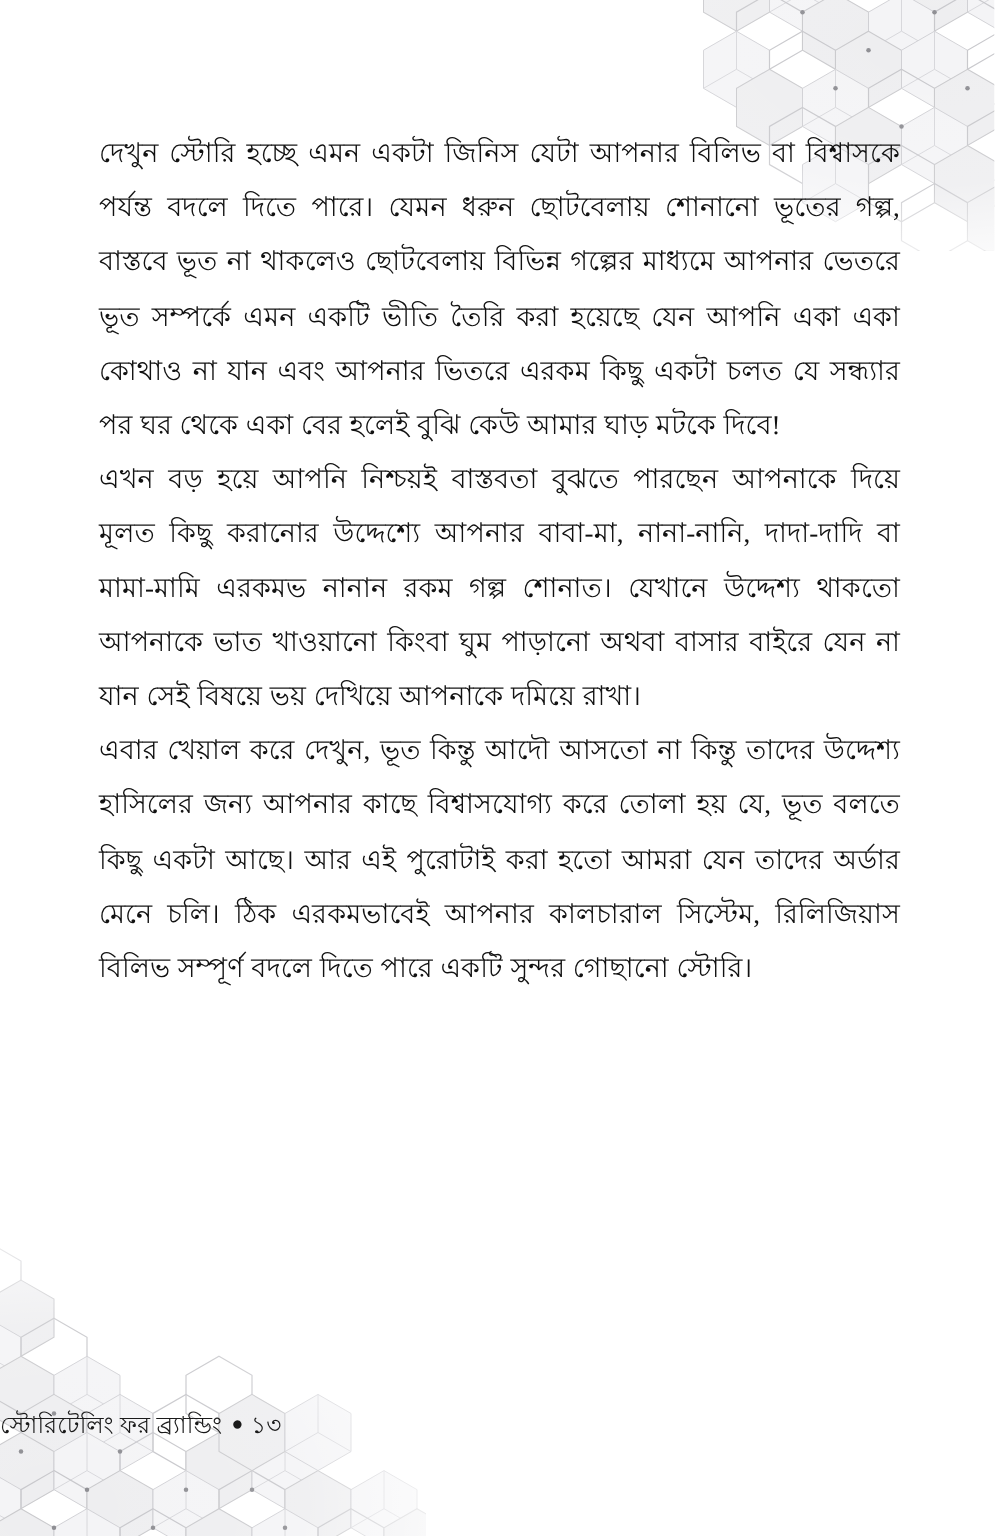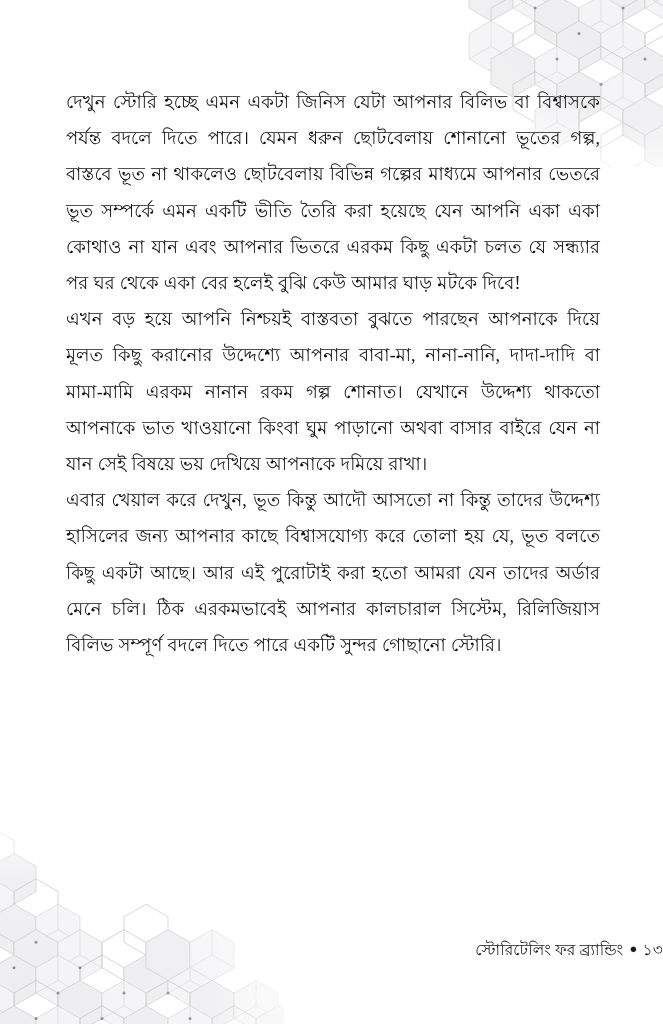--- a/index.html
+++ b/index.html
@@ -64,21 +64,21 @@
   }
 
   .para + .para { margin-top: 0; }
 
   
   .footer {
     position: absolute;
     left: 0;
     right: 0;
     top: 938px;
-    text-align: right;
+    text-align: left;
     font-size: 15.5px;
     line-height: 22px;
     color: #1a1a1a;
     letter-spacing: 0.2px;
   }
 
   .footer .sep {
     display: inline-block;
     margin: 0 5px 0 6px;
     vertical-align: 2px;
@@ -232,21 +232,21 @@
           <circle cx="118" cy="200.5" r="1.5"></circle>
           <circle cx="206" cy="200.5" r="1.5"></circle>
         </g>
       </g>
       <rect x="0" y="0" width="300" height="220" fill="url(#fadeBL)"></rect>
     </svg>
   </div>
 
   <div class="content">
     <p class="para">দেখুন স্টোরি হচ্ছে এমন একটা জিনিস যেটা আপনার বিলিভ বা বিশ্বাসকে পর্যন্ত বদলে দিতে পারে। যেমন ধরুন ছোটবেলায় শোনানো ভূতের গল্প, বাস্তবে ভূত না থাকলেও ছোটবেলায় বিভিন্ন গল্পের মাধ্যমে আপনার ভেতরে ভূত সম্পর্কে এমন একটি ভীতি তৈরি করা হয়েছে যেন আপনি একা একা কোথাও না যান এবং আপনার ভিতরে এরকম কিছু একটা চলত যে সন্ধ্যার পর ঘর থেকে একা বের হলেই বুঝি কেউ আমার ঘাড় মটকে দিবে!</p>
-    <p class="para">এখন বড় হয়ে আপনি নিশ্চয়ই বাস্তবতা বুঝতে পারছেন আপনাকে দিয়ে মূলত কিছু করানোর উদ্দেশ্যে আপনার বাবা-মা, নানা-নানি, দাদা-দাদি বা মামা-মামি এরকম নানান রকম গল্প শোনাত। যেখানে উদ্দেশ্য থাকতো আপনাকে ভাত খাওয়ানো কিংবা ঘুম পাড়ানো অথবা বাসার বাইরে যেন না যান সেই বিষয়ে ভয় দেখিয়ে আপনাকে দমিয়ে রাখা।</p>
+    <p class="para">এখন বড় হয়ে আপনি নিশ্চয়ই বাস্তবতা বুঝতে পারছেন আপনাকে দিয়ে মূলত কিছু করানোর উদ্দেশ্যে আপনার বাবা-মা, নানা-নানি, দাদা-দাদি বা মামা-মামি এরকমভ নানান রকম গল্প শোনাত। যেখানে উদ্দেশ্য থাকতো আপনাকে ভাত খাওয়ানো কিংবা ঘুম পাড়ানো অথবা বাসার বাইরে যেন না যান সেই বিষয়ে ভয় দেখিয়ে আপনাকে দমিয়ে রাখা।</p>
     <p class="para">এবার খেয়াল করে দেখুন, ভূত কিন্তু আদৌ আসতো না কিন্তু তাদের উদ্দেশ্য হাসিলের জন্য আপনার কাছে বিশ্বাসযোগ্য করে তোলা হয় যে, ভূত বলতে কিছু একটা আছে। আর এই পুরোটাই করা হতো আমরা যেন তাদের অর্ডার মেনে চলি। ঠিক এরকমভাবেই আপনার কালচারাল সিস্টেম, রিলিজিয়াস বিলিভ সম্পূর্ণ বদলে দিতে পারে একটি সুন্দর গোছানো স্টোরি।</p>
   </div>
 
   <div class="footer">
     <span>স্টোরিটেলিং ফর ব্র্যান্ডিং</span><span class="sep">●</span><span>১৩</span>
   </div>
 
 </div>
 
 </body></html>

